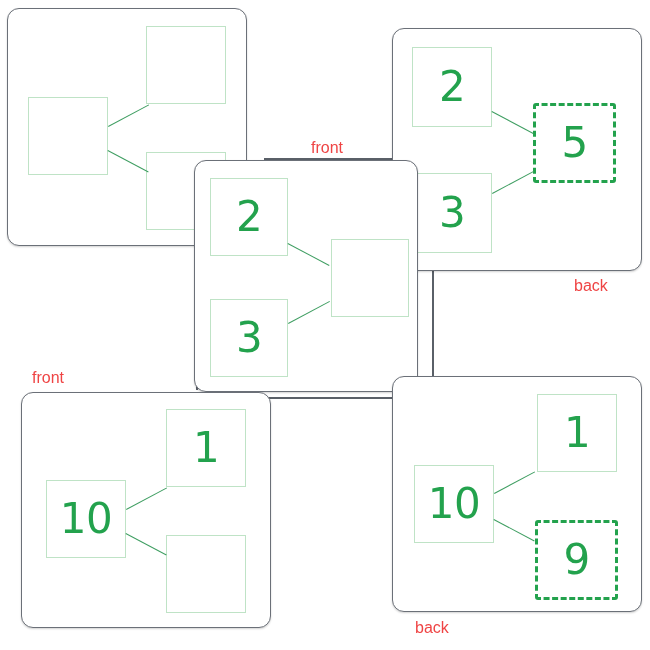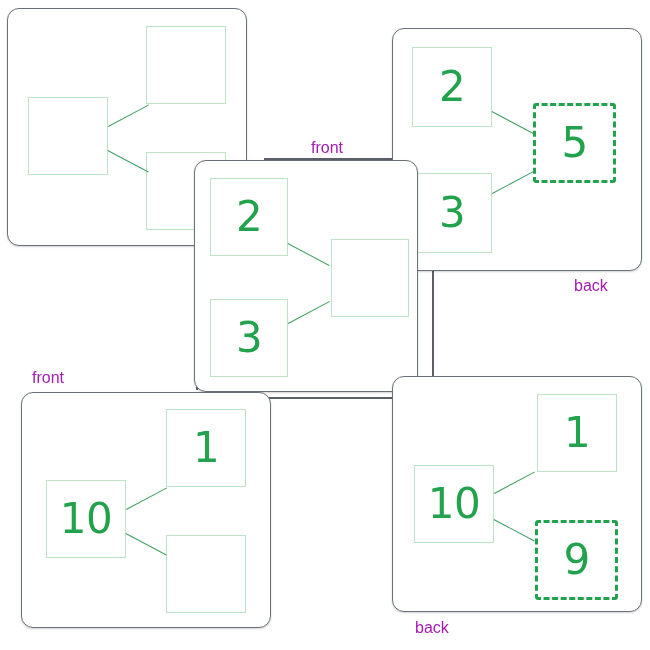--- a/index.html
+++ b/index.html
@@ -62,21 +62,21 @@
   .link {
     position: absolute;
     height: 0;
     border-top: 1.4px solid #3f9e62;
     transform-origin: 0 0;
   }
 
   
   .sidelabel {
     position: absolute;
-    color: #a21caf;
+    color: #ef4444;
     font-family: "Liberation Sans", sans-serif;
     font-size: 16px;
     white-space: nowrap;
   }
 
   
   .watermark {
     position: absolute;
     right: 8px;
     bottom: 5px;

